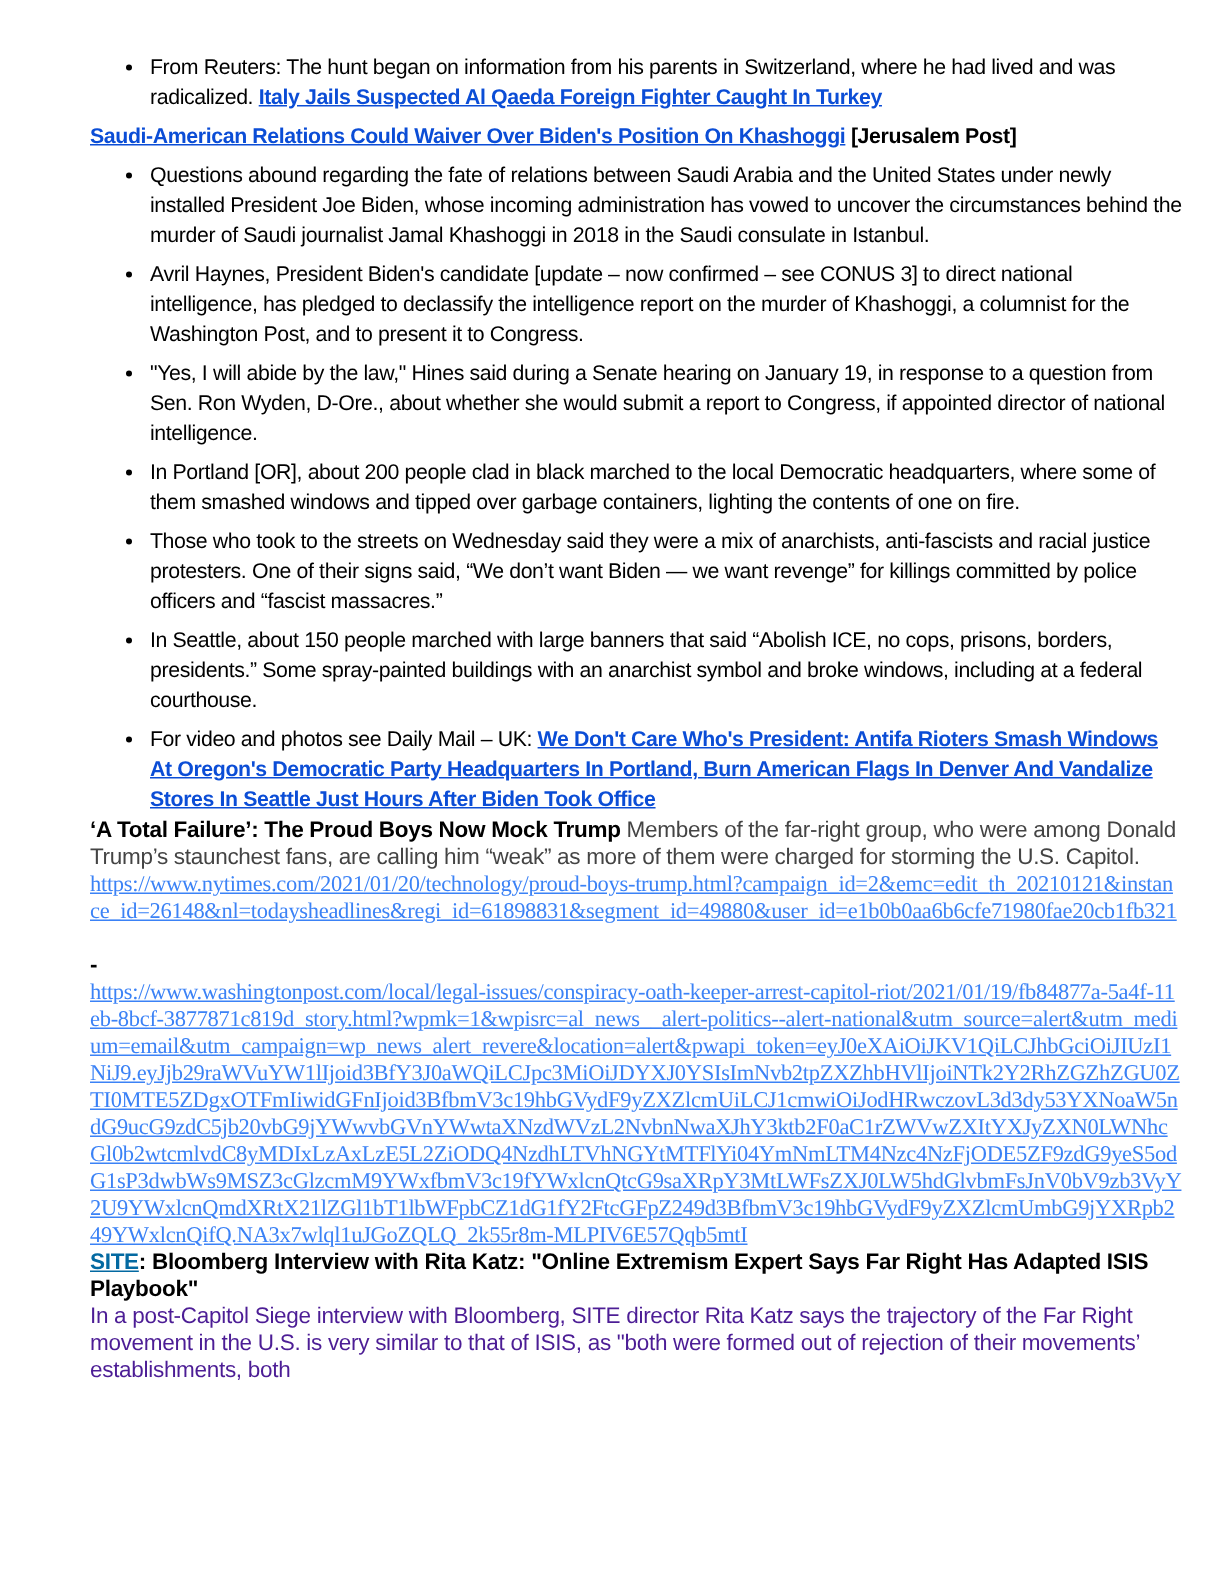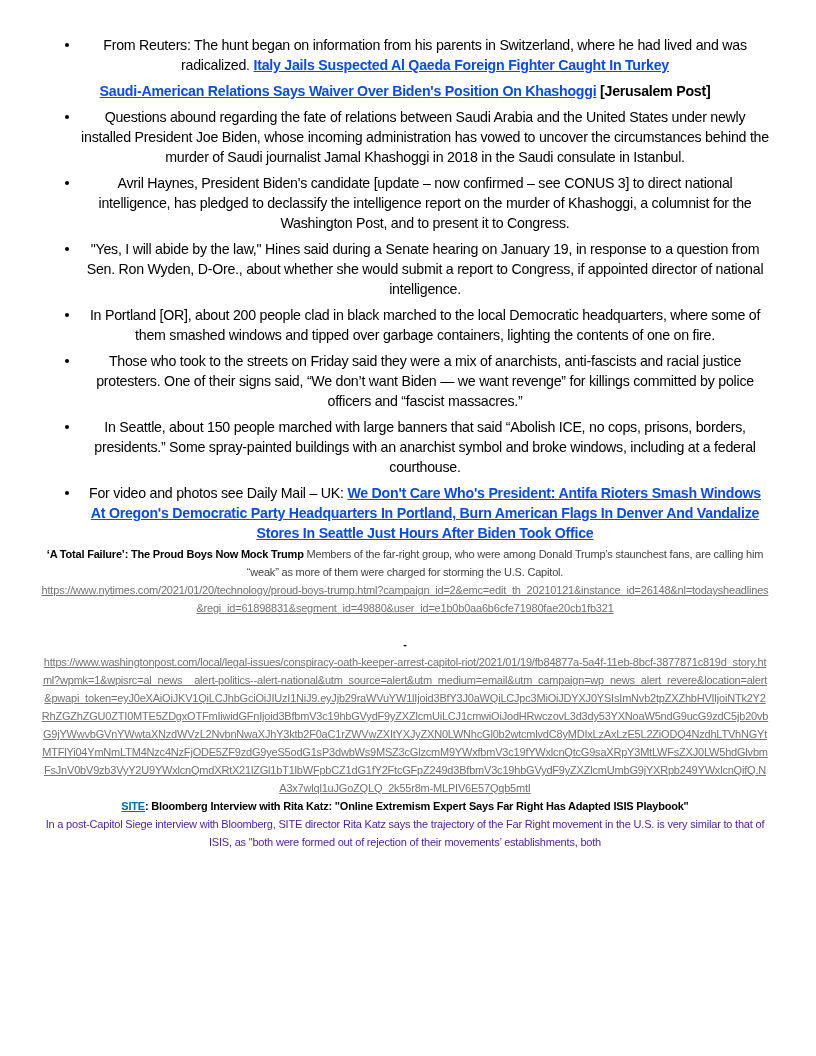--- a/index.html
+++ b/index.html
@@ -1,65 +1,64 @@
 <!DOCTYPE html>
 <html><head>
   <meta charset="utf-8">
   <style>
     html, body { margin: 0; padding: 0; background: #ffffff; }
     body { width: 816px; height: 1056px; overflow: hidden; position: relative; }
     .page {
-      position: absolute; left: 41px; top: 35px; width: 728px;
+      position: absolute; left: 60px; top: 35px; width: 728px;
       font-family: "Liberation Sans", sans-serif;
       color: #000000;
       font-size: 14.2px;
       line-height: 20px;
       letter-spacing: -0.25px;
-      text-align: center;
     }
     a { color: #0b4dd6; text-decoration: underline; }
     a.bold { font-weight: bold; }
     ul { margin: 0; padding: 0 0 0 40px; list-style: none; }
     li { position: relative; margin: 0 0 6px 0; }
     li::before {
       content: ""; position: absolute; left: -16px; top: 8px;
       width: 4px; height: 4px; border-radius: 50%; background: #000;
     }
     .heading { margin: 0 0 6px 0; }
     .heading .src { font-weight: bold; }
     .small {
-      font-size: 11px; line-height: 18px; letter-spacing: -0.2px;
+      font-size: 15px; line-height: 18px; letter-spacing: -0.2px;
     }
     .grey { color: #444444; }
-    .url { word-break: break-all; color: #737373; text-decoration: underline; }
+    .url { word-break: break-all; color: #3b82f6; text-decoration: underline; font-family: Liberation Serif, serif; }
     .b { font-weight: bold; }
   </style>
 </head>
 <body>
 
 <div class="page">
 
   <ul>
     <li>
       <span>From Reuters: The hunt began on information from his parents in Switzerland, where he had lived and was radicalized. </span><a class="bold" href="#">Italy Jails Suspected Al Qaeda Foreign Fighter Caught In Turkey</a>
     </li>
   </ul>
 
   <div class="heading">
-    <a class="bold" href="#">Saudi-American Relations Says Waiver Over Biden's Position On Khashoggi</a><span class="src"> [Jerusalem Post]</span>
+    <a class="bold" href="#">Saudi-American Relations Could Waiver Over Biden's Position On Khashoggi</a><span class="src"> [Jerusalem Post]</span>
   </div>
   <ul>
     <li>Questions abound regarding the fate of relations between Saudi Arabia and the United States under newly installed President Joe Biden, whose incoming administration has vowed to uncover the circumstances behind the murder of Saudi journalist Jamal Khashoggi in 2018 in the Saudi consulate in Istanbul.</li>
     <li>Avril Haynes, President Biden's candidate [update – now confirmed – see CONUS 3] to direct national intelligence, has pledged to declassify the intelligence report on the murder of Khashoggi, a columnist for the Washington Post, and to present it to Congress.</li>
     <li>"Yes, I will abide by the law," Hines said during a Senate hearing on January 19, in response to a question from Sen. Ron Wyden, D-Ore., about whether she would submit a report to Congress, if appointed director of national intelligence.</li>
   </ul>
 
   <ul>
     <li>In Portland [OR], about 200 people clad in black marched to the local Democratic headquarters, where some of them smashed windows and tipped over garbage containers, lighting the contents of one on fire.</li>
-    <li>Those who took to the streets on Friday said they were a mix of anarchists, anti-fascists and racial justice protesters. One of their signs said, “We don’t want Biden — we want revenge” for killings committed by police officers and “fascist massacres.”</li>
+    <li>Those who took to the streets on Wednesday said they were a mix of anarchists, anti-fascists and racial justice protesters. One of their signs said, “We don’t want Biden — we want revenge” for killings committed by police officers and “fascist massacres.”</li>
     <li>In Seattle, about 150 people marched with large banners that said “Abolish ICE, no cops, prisons, borders, presidents.” Some spray-painted buildings with an anarchist symbol and broke windows, including at a federal courthouse.</li>
     <li>
       <span>For video and photos see Daily Mail – UK: </span><a class="bold" href="#">We Don't Care Who's President: Antifa Rioters Smash Windows At Oregon's Democratic Party Headquarters In Portland, Burn American Flags In Denver And Vandalize Stores In Seattle Just Hours After Biden Took Office</a>
     </li>
   </ul>
 
   <div class="small" style="margin-top:-4px;">
     <span class="b">‘A Total Failure’: The Proud Boys Now Mock Trump</span><span class="grey"> Members of the far-right group, who were among Donald Trump’s staunchest fans, are calling him “weak” as more of them were charged for storming the U.S. Capitol.</span><br>
     <a class="url" href="#">https://www.nytimes.com/2021/01/20/technology/proud-boys-trump.html?campaign_id=2&amp;emc=edit_th_20210121&amp;instance_id=26148&amp;nl=todaysheadlines&amp;regi_id=61898831&amp;segment_id=49880&amp;user_id=e1b0b0aa6b6cfe71980fae20cb1fb321</a>
   </div>

